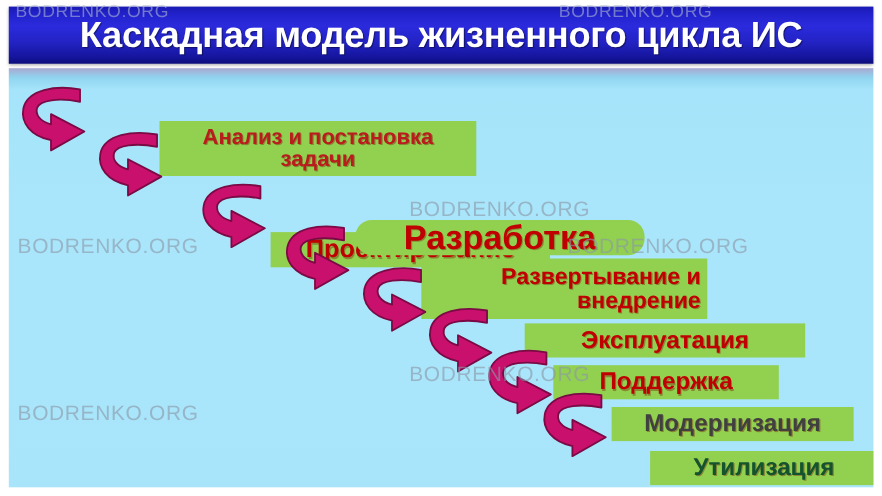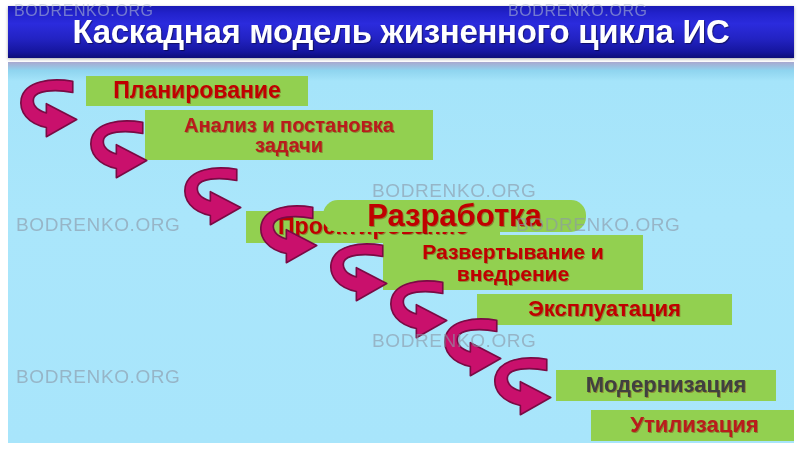--- a/index.html
+++ b/index.html
@@ -160,42 +160,42 @@
         <div class="arrow" style="left: 432px; top: 253px; width: 66px; height: 66px;">
           <svg viewBox="0 0 100 100" width="66" height="66" aria-hidden="true">
             <path d="M 86 8 C 52 2, 14 8, 8 34 C 4 54, 18 72, 46 78 L 46 92 L 92 66 L 46 42 L 46 56 C 30 52, 24 42, 27 33 C 31 23, 56 19, 86 25 Z" fill="#c9106c" stroke="#7a0a44" stroke-width="2.5" stroke-linejoin="round"></path>
           </svg>
         </div>
         <div class="arrow" style="left: 482px; top: 292px; width: 66px; height: 66px;">
           <svg viewBox="0 0 100 100" width="66" height="66" aria-hidden="true">
             <path d="M 86 8 C 52 2, 14 8, 8 34 C 4 54, 18 72, 46 78 L 46 92 L 92 66 L 46 42 L 46 56 C 30 52, 24 42, 27 33 C 31 23, 56 19, 86 25 Z" fill="#c9106c" stroke="#7a0a44" stroke-width="2.5" stroke-linejoin="round"></path>
           </svg>
         </div>
-        <div class="stage-box" style="left: 78px; top: 14px; width: 222px; height: 30px; font-size: 23px; background: rgb(146, 208, 80); color: rgb(192, 0, 0);">
-          <span>Планирование</span>
-        </div>
         <div class="stage-box" style="left: 137px; top: 48px; width: 288px; height: 50px; font-size: 20px; background: rgb(146, 208, 80); color: #b91c1c;">
           <span>Анализ и постановка задачи</span>
         </div>
         <div class="stage-box" style="left: 238px; top: 101px; width: 254px; height: 32px; font-size: 23px; background: rgb(146, 208, 80); color: rgb(192, 0, 0); margin-top: 48px;">
           <span>Проектирование</span>
         </div>
         <div class="stage-box" style="left: 315px; top: 138px; width: 263px; height: 32px; font-size: 31px; background: rgb(146, 208, 80); color: rgb(192, 0, 0); border-radius: 15px;">
           <span>Разработка</span>
         </div>
-        <div class="stage-box" style="left: 375px; top: 173px; width: 260px; height: 55px; font-size: 21px; background: rgb(146, 208, 80); color: rgb(192, 0, 0);">
+        <div class="stage-box" style="left: 375px; top: 173px; width: 260px; height: 55px; font-size: 21px; background: rgb(146, 208, 80); color: rgb(192, 0, 0); text-align: right;">
           <span>Развертывание и внедрение</span>
         </div>
         <div class="stage-box" style="left: 435px; top: 232px; width: 255px; height: 31px; font-size: 22px; background: rgb(146, 208, 80); color: rgb(192, 0, 0); margin-left: 34px;">
           <span>Эксплуатация</span>
         </div>
+        <div class="stage-box" style="left: 495px; top: 270px; width: 205px; height: 31px; font-size: 22px; background: rgb(146, 208, 80); color: rgb(192, 0, 0);">
+          <span>Поддержка</span>
+        </div>
         <div class="stage-box" style="left: 548px; top: 308px; width: 220px; height: 31px; font-size: 22px; background: rgb(146, 208, 80); color: #404040;">
           <span>Модернизация</span>
         </div>
-        <div class="stage-box" style="left: 583px; top: 348px; width: 207px; height: 31px; font-size: 22px; background: rgb(146, 208, 80); color: #b91c1c;">
+        <div class="stage-box" style="left: 583px; top: 348px; width: 207px; height: 31px; font-size: 22px; background: rgb(146, 208, 80); color: #14532d;">
           <span>Утилизация</span>
         </div>
         <div class="watermark" style="left: 364px; top: 118px;">BODRENKO.ORG</div>
         <div class="watermark" style="left: 8px; top: 152px;">BODRENKO.ORG</div>
         <div class="watermark" style="left: 508px; top: 152px;">BODRENKO.ORG</div>
         <div class="watermark" style="left: 364px; top: 268px;">BODRENKO.ORG</div>
         <div class="watermark" style="left: 8px; top: 304px;">BODRENKO.ORG</div>
       </div>
   </div>
 

